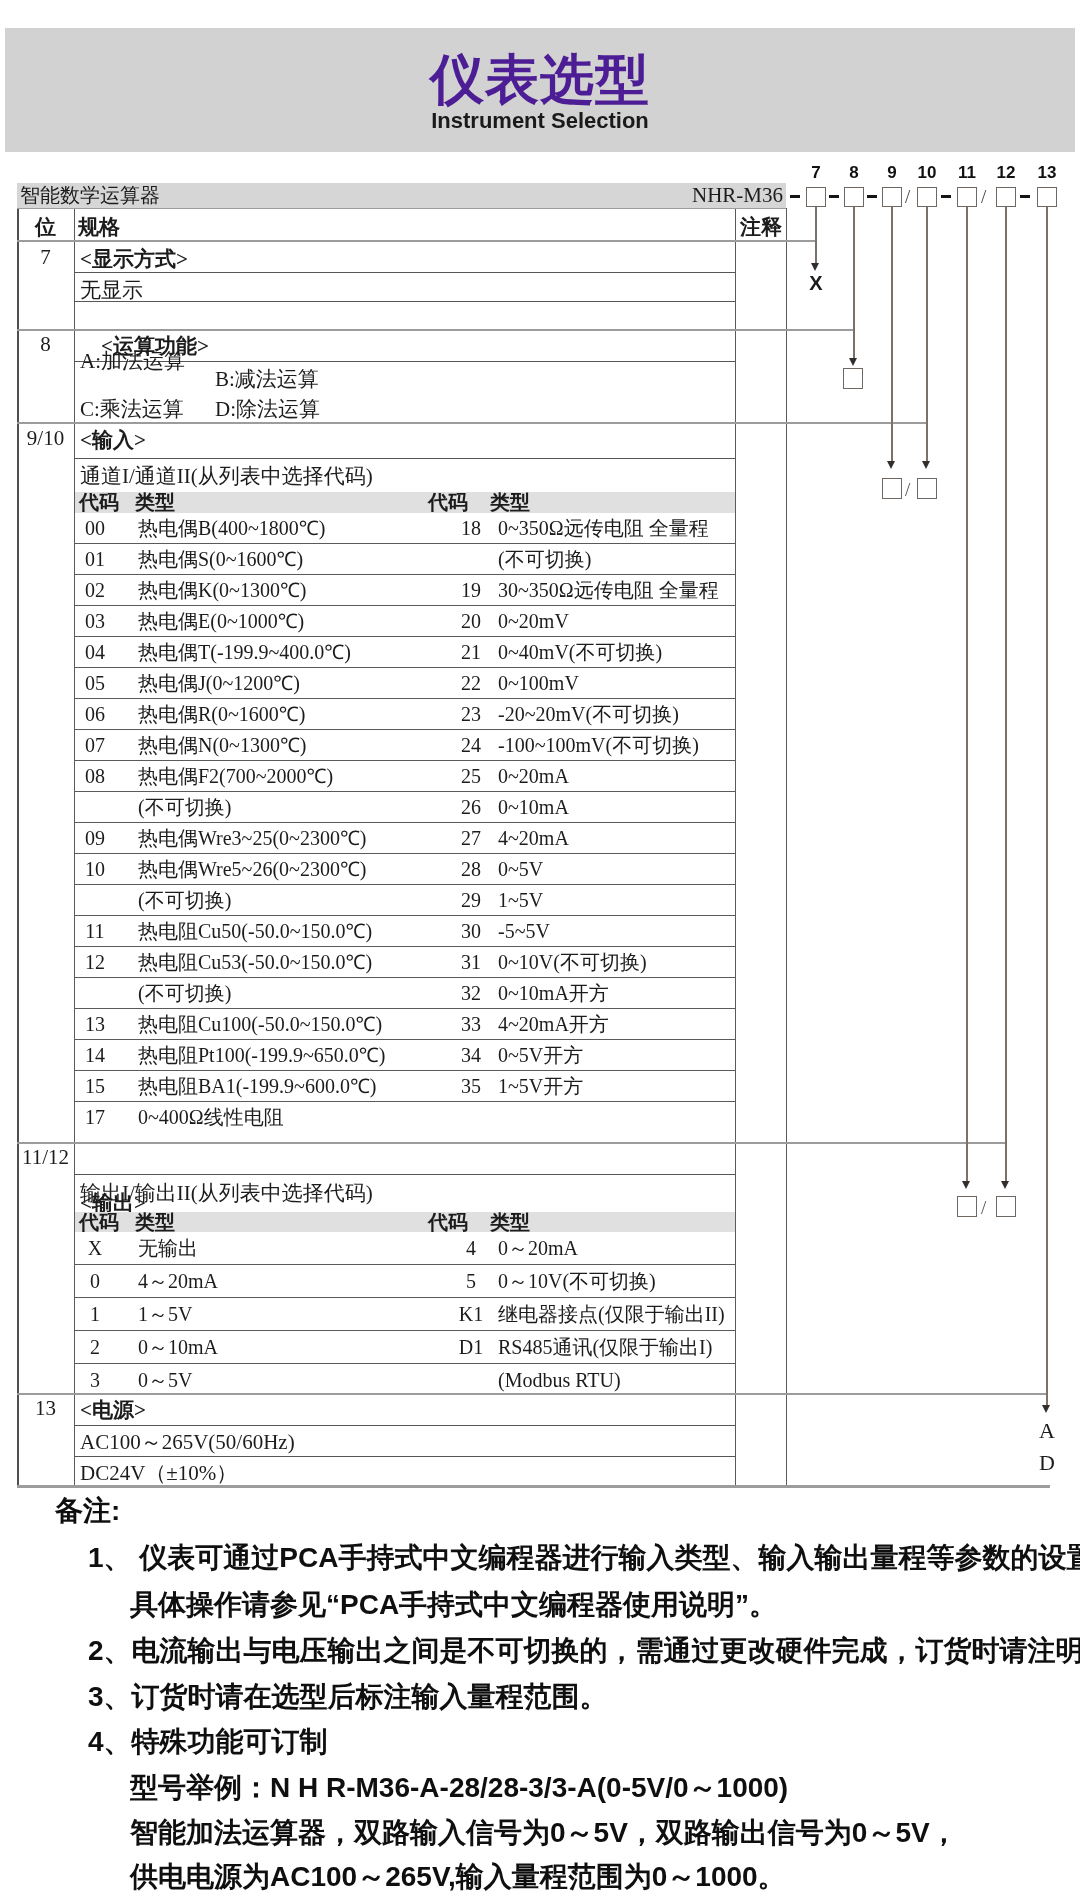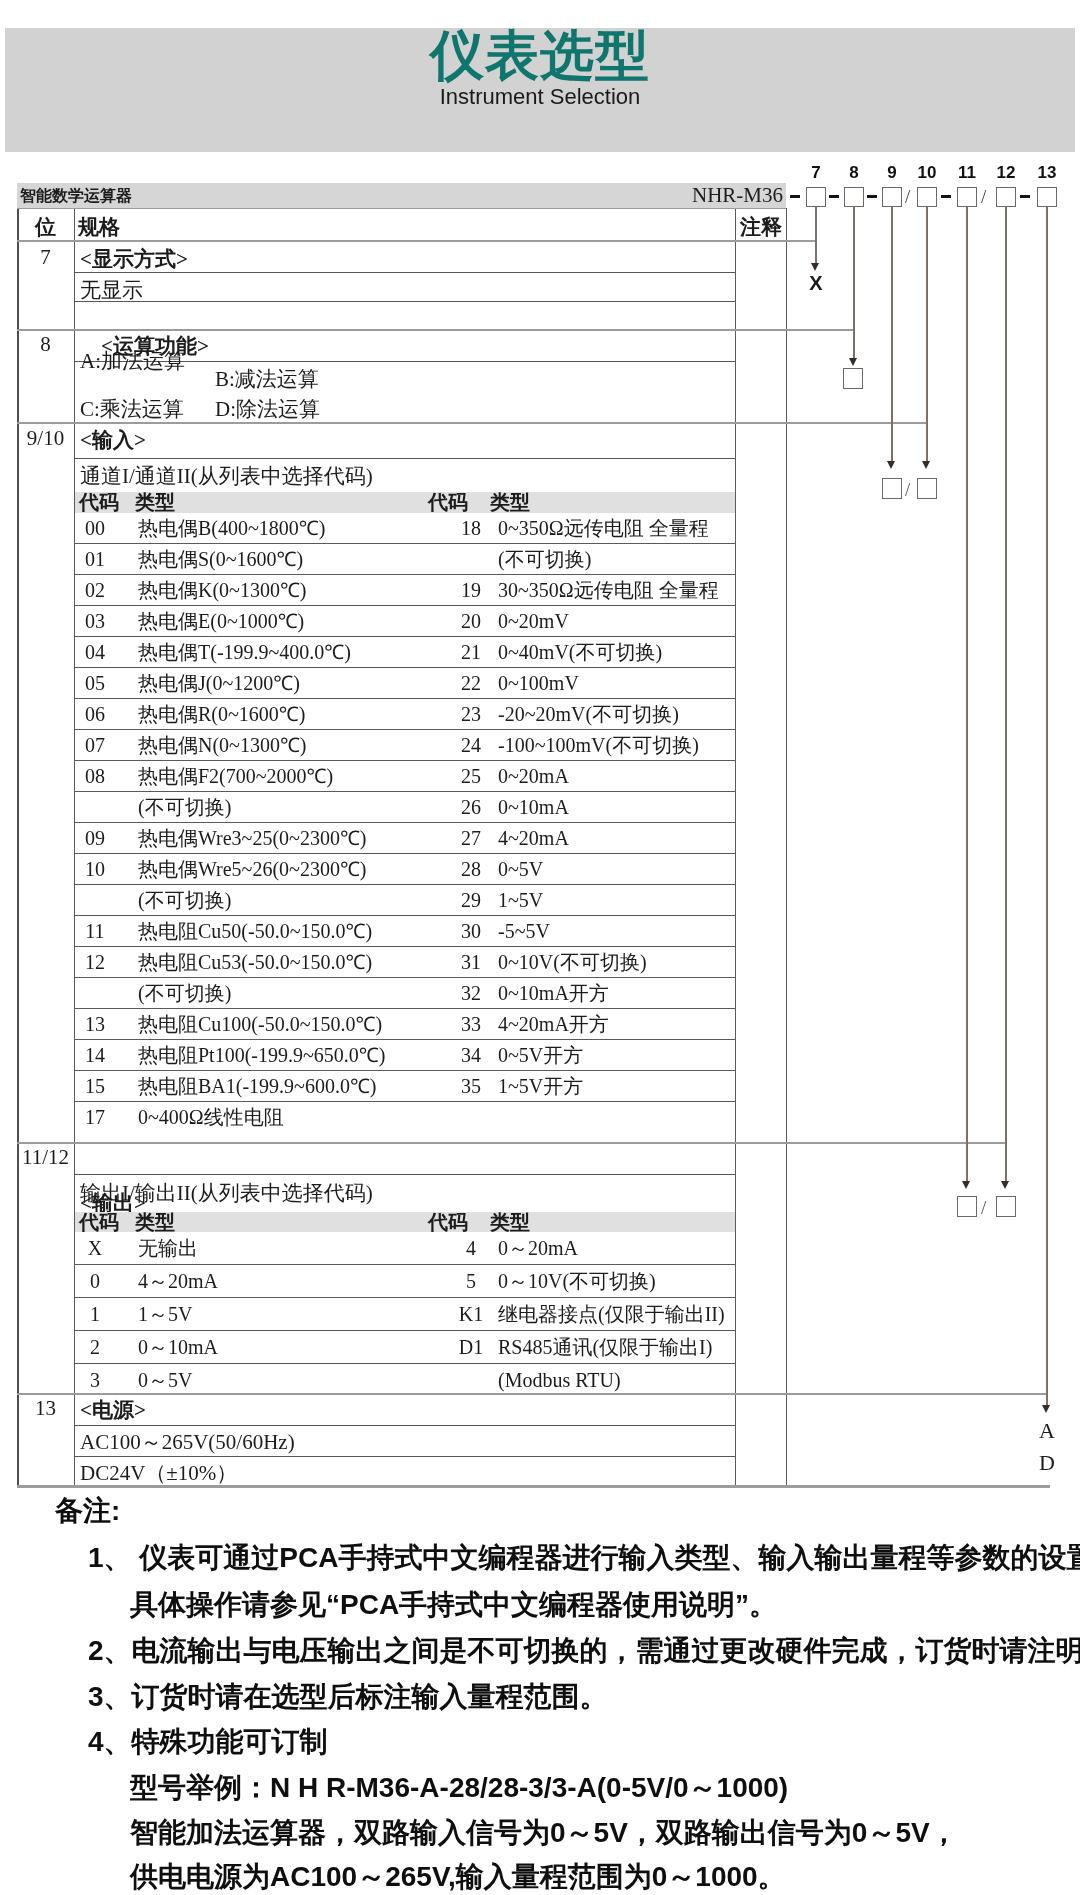--- a/index.html
+++ b/index.html
@@ -1,25 +1,25 @@
 <!DOCTYPE html>
 <html><head>
 <meta charset="utf-8">
 <style>
   html,body{margin:0;padding:0;background:#fff;}
   #page{position:relative;width:1080px;height:1895px;background:#fff;overflow:hidden;
         font-family:"Liberation Serif",serif;color:#1c1c1c;}
   
   .title-band{position:absolute;left:5px;top:28px;width:1070px;height:124px;background:#d2d2d2;text-align:center;}
   .title-main{font-family:"Liberation Sans",sans-serif;font-weight:900;font-size:54px;line-height:1;
-              letter-spacing:1px;color:#0f766e;}
-  .title-sub{font-family:"Liberation Sans",sans-serif;font-size:22px;margin-top:2px;color:#1a1a1a;}
+              margin-top:24px;letter-spacing:1px;color:#4c1d95;}
+  .title-sub{font-family:"Liberation Sans",sans-serif;font-size:22px;margin-top:2px;color:#1a1a1a;font-weight:bold;}
   
   .hdr-band{position:absolute;left:17px;top:183px;width:769px;height:25px;background:#d6d6d6;}
-  .product{position:absolute;left:3px;top:0;font-size:16px;font-weight:bold;line-height:25px;}
+  .product{position:absolute;left:3px;top:0;font-size:20px;font-weight:normal;line-height:25px;}
   .model{position:absolute;right:3px;top:0;font-size:21px;line-height:25px;}
   
   .pos-num{position:absolute;width:30px;text-align:center;top:163px;font-family:"Liberation Sans",sans-serif;
            font-weight:bold;font-size:17px;color:#111;}
   .pbox-top{position:absolute;top:187px;width:18px;height:18px;border:1.5px solid#6f6862;background:#fff;}
   .dash{position:absolute;top:195px;width:10px;height:3px;background:#141414;}
   .slash-top{position:absolute;top:186px;font-size:19px;color:#444;}
   
   .vl{position:absolute;width:1px;background:#5a5a5a;}
   .hl{position:absolute;height:1px;background:#565656;}

